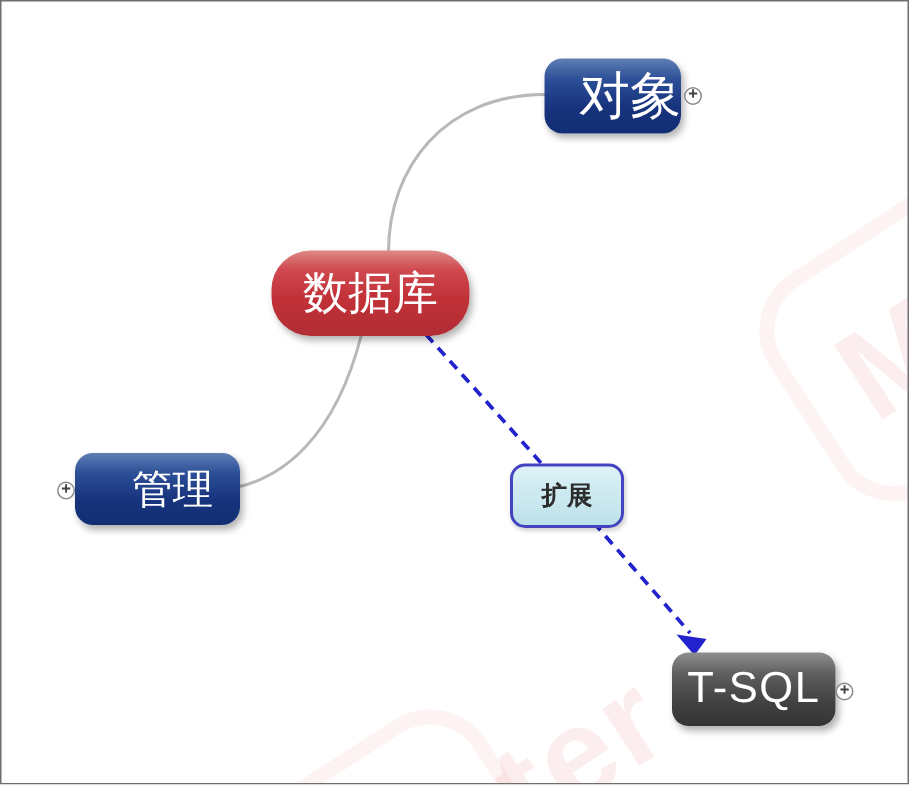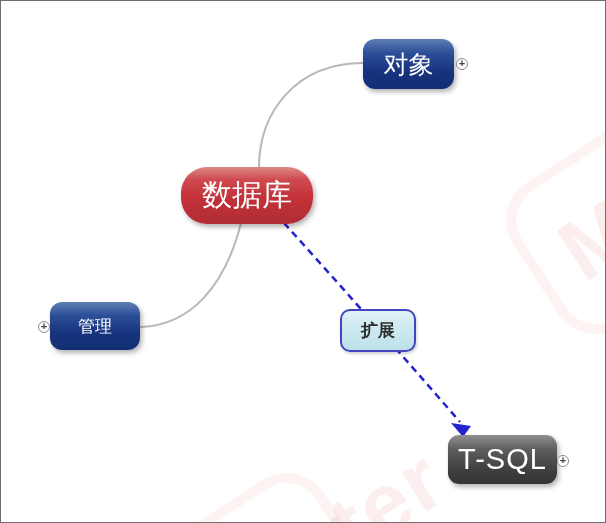--- a/index.html
+++ b/index.html
@@ -20,29 +20,31 @@
     color:#ffffff; cursor:default; user-select:none;
   }
   .node-central {
     left:180px; top:166px; width:132px; height:57px;
     border-radius:26px; font-size:30px;
     background:linear-gradient(180deg,#dd8a85 0%,#cf4a50 22%,#c23138 55%,#b12d34 100%);
     box-shadow:2px 3px 5px rgba(0,0,0,0.30);
   }
   .node-object {
     left:362px; top:38px; width:91px; height:50px;
-    border-radius:12px; font-size:25px;
+    border-radius:12px; font-size:34px;
     background:linear-gradient(180deg,#5f7fb4 0%,#2c4f97 28%,#17337d 65%,#122e73 100%);
     box-shadow:2px 3px 5px rgba(0,0,0,0.30);
+    justify-content:flex-end;
   }
   .node-manage {
     left:49px; top:301px; width:90px; height:48px;
-    border-radius:12px; font-size:17px;
+    border-radius:12px; font-size:27px;
     background:linear-gradient(180deg,#5f7fb4 0%,#2c4f97 28%,#17337d 65%,#122e73 100%);
     box-shadow:2px 3px 5px rgba(0,0,0,0.30);
+    padding-left:20px;
   }
   .node-tsql {
     left:447px; top:434px; width:109px; height:49px;
     border-radius:11px; font-size:29px; letter-spacing:1px;
     background:linear-gradient(180deg,#8f8f8f 0%,#5d5d5d 30%,#404040 70%,#343434 100%);
     box-shadow:2px 3px 5px rgba(0,0,0,0.30);
   }
   .node-callout {
     left:339px; top:308px; width:76px; height:43px;
     border-radius:10px; font-size:17px; font-weight:bold; color:#2c2c2c;

